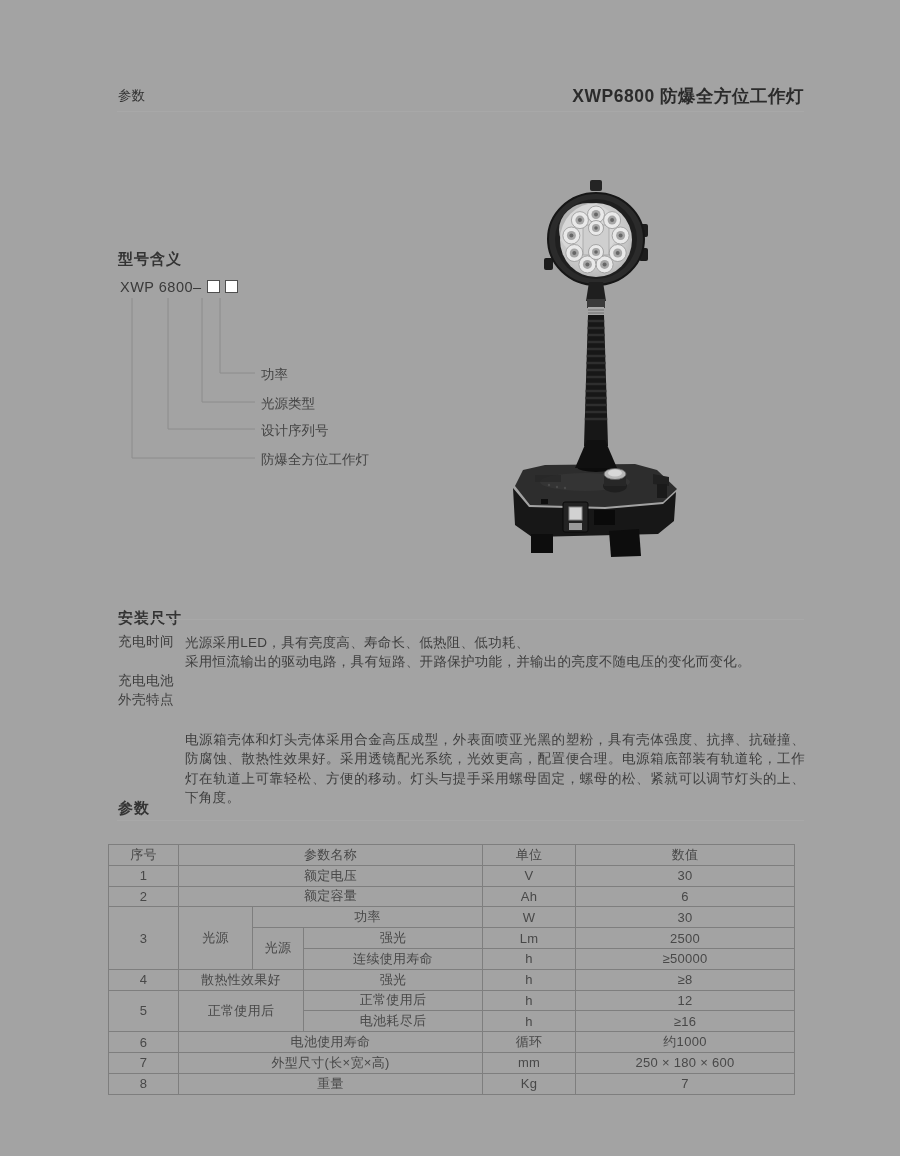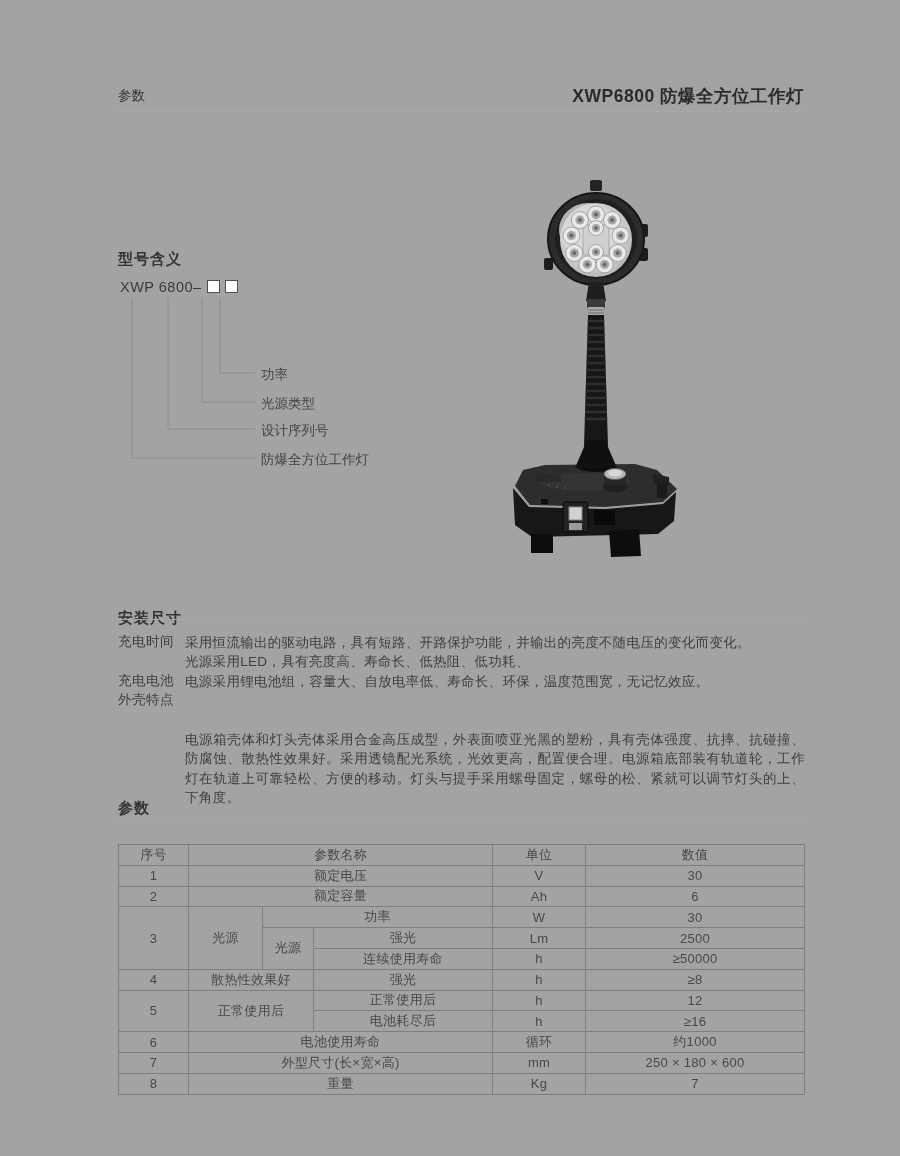--- a/index.html
+++ b/index.html
@@ -12,21 +12,21 @@
   .hdr-title{right:96px;top:84px;font-size:17.5px;font-weight:600;color:#2b2b2b;letter-spacing:.5px;}
   .rule{left:117px;width:687px;height:1px;background:#a8a8a8;}
   .sec-title{left:118px;font-size:15px;font-weight:700;color:#333;letter-spacing:1px;}
   .model-line{left:120px;top:279px;font-size:14.5px;color:#3a3a3a;letter-spacing:.5px;white-space:nowrap;}
   .ph-box{display:inline-block;width:11px;height:11px;border:1.5px solid #4f4f4f;margin-left:5px;vertical-align:-1px;background:#fff;}
   .diag-label{left:261px;font-size:13.5px;color:#444;white-space:nowrap;}
   .feat-label{left:118px;font-size:13.5px;color:#3e3e3e;letter-spacing:.5px;white-space:nowrap;}
   .feat-text{left:185px;width:620px;font-size:13.5px;line-height:19.3px;color:#3e3e3e;letter-spacing:.3px;}
   .feat-text.just{text-align:justify;}
   table.params{
-    position:absolute;left:118px;top:844px;width:686px;height:238px;
+    position:absolute;left:108px;top:844px;width:686px;height:238px;
     border-collapse:collapse;table-layout:fixed;padding-left:24px;
   }
   table.params td{
     border:1px solid #7e7e7e;text-align:center;vertical-align:middle;
     font-size:13px;color:#484848;padding:0;height:19.8px;letter-spacing:.3px;
     overflow:hidden;white-space:nowrap;
   }
 </style>
 </head>
 <body>
@@ -178,26 +178,25 @@
   <div class="abs diag-label" style="top:366px">功率</div>
   <div class="abs diag-label" style="top:395px">光源类型</div>
   <div class="abs diag-label" style="top:422px">设计序列号</div>
   <div class="abs diag-label" style="top:451px">防爆全方位工作灯</div>
 
   <div class="abs sec-title" style="top:609px">安装尺寸</div>
   <div class="abs rule" style="top:619px"></div>
 
   <div class="abs feat-label" style="top:633px">充电时间</div>
   <div class="abs feat-text" style="top:633px">
+    <div>光源采用LED，具有亮度高、寿命长、低热阻、低功耗、</div>
     <div>采用恒流输出的驱动电路，具有短路、开路保护功能，并输出的亮度不随电压的变化而变化。</div>
-    <div>光源采用LED，具有亮度高、寿命长、低热阻、低功耗、</div>
   </div>
 
   <div class="abs feat-label" style="top:672px">充电电池</div>
-  <div class="abs feat-text" style="top:672px">电源采用锂电池组，容量大、自放电率低、寿命长、环保，温度范围宽，无记忆效应。</div>
 
   <div class="abs feat-label" style="top:691px">外壳特点</div>
   <div class="abs feat-text just" style="top:730px">电源箱壳体和灯头壳体采用合金高压成型，外表面喷亚光黑的塑粉，具有壳体强度、抗摔、抗碰撞、防腐蚀、散热性效果好。采用透镜配光系统，光效更高，配置便合理。电源箱底部装有轨道轮，工作灯在轨道上可靠轻松、方便的移动。灯头与提手采用螺母固定，螺母的松、紧就可以调节灯头的上、下角度。</div>
 
   <div class="abs sec-title" style="top:799px">参数</div>
   <div class="abs rule" style="top:820px"></div>
 
   <table class="params">
     <colgroup>
       <col style="width:70px">

